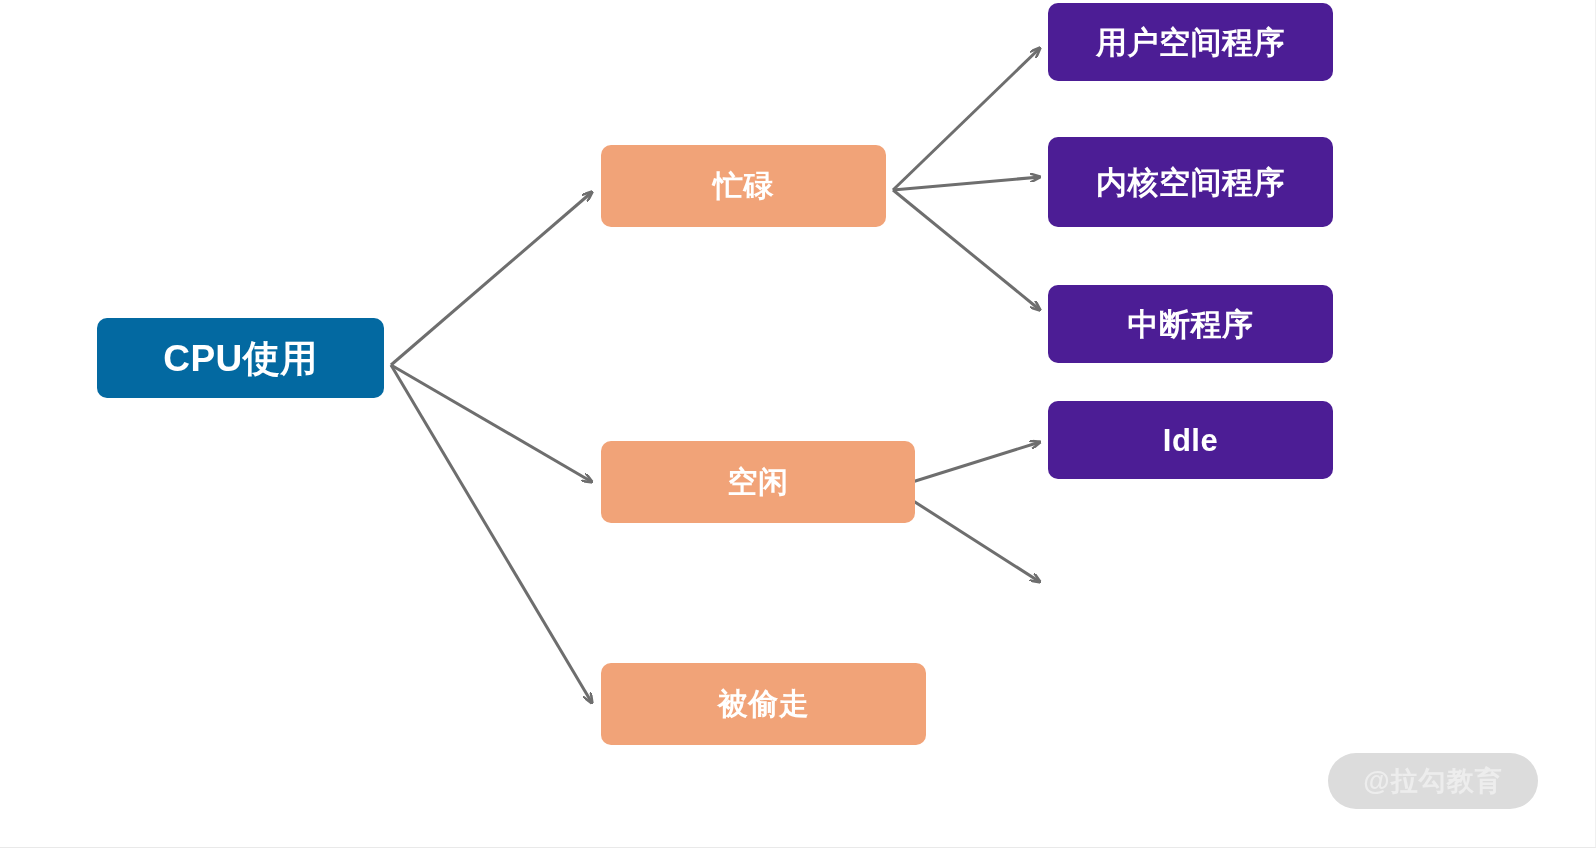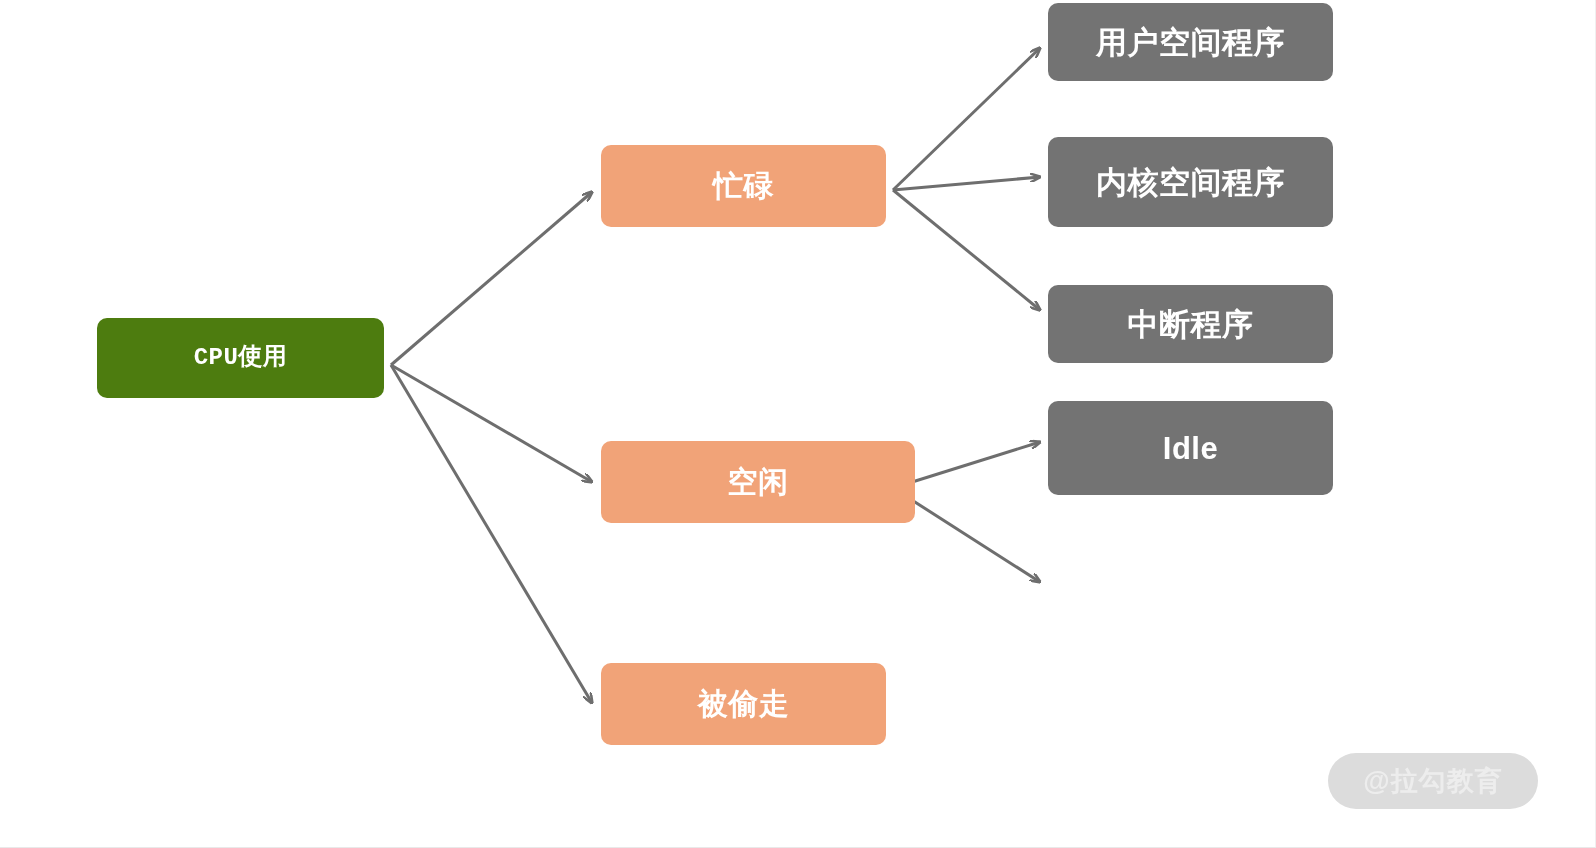--- a/index.html
+++ b/index.html
@@ -36,59 +36,58 @@
     border-radius: 10px;
     color: #ffffff;
     font-weight: bold;
     letter-spacing: 0.5px;
     text-align: center;
     box-sizing: border-box;
     line-height: 1;
     user-select: none;
   }
   .node.root {
-    background: #4d7c0f;
-    font-size: 24px;
-    font-family: Liberation Mono, monospace;
+    background: #0369a1;
+    font-size: 37px;
   }
   .node.level2 {
     background: #f1a378;
     font-size: 30px;
     text-align: right;
   }
   .node.level3 {
-    background: #737373;
+    background: #4c1d95;
     font-size: 31px;
   }
   
   #node-root {
     left: 97px;  top: 318px;  width: 287px;  height: 80px;
   }
   
   #node-busy {
     left: 601px; top: 145px;  width: 285px; height: 82px;
   }
   #node-idle-branch {
     left: 601px; top: 441px;  width: 314px; height: 82px;
   }
   #node-stolen {
-    left: 601px; top: 663px;  width: 285px; height: 82px;
+    left: 601px; top: 663px;  width: 325px; height: 82px;
   }
   
   #node-userspace {
     left: 1048px; top: 3px;   width: 285px; height: 78px;
   }
   #node-kernelspace {
     left: 1048px; top: 137px; width: 285px; height: 90px;
   }
   #node-interrupt {
     left: 1048px; top: 269px; width: 285px; height: 78px; margin-top: 16px;
   }
   #node-idle {
-    left: 1048px; top: 401px; width: 285px; height: 94px;
+    left: 1048px; top: 401px; width: 285px; height: 78px;
   }
   #node-io {
     left: 1048px; top: 543px; width: 285px; height: 78px;
   }
   #watermark {
     position: absolute;
     left: 1328px;
     top: 753px;
     width: 210px;
     height: 56px;

